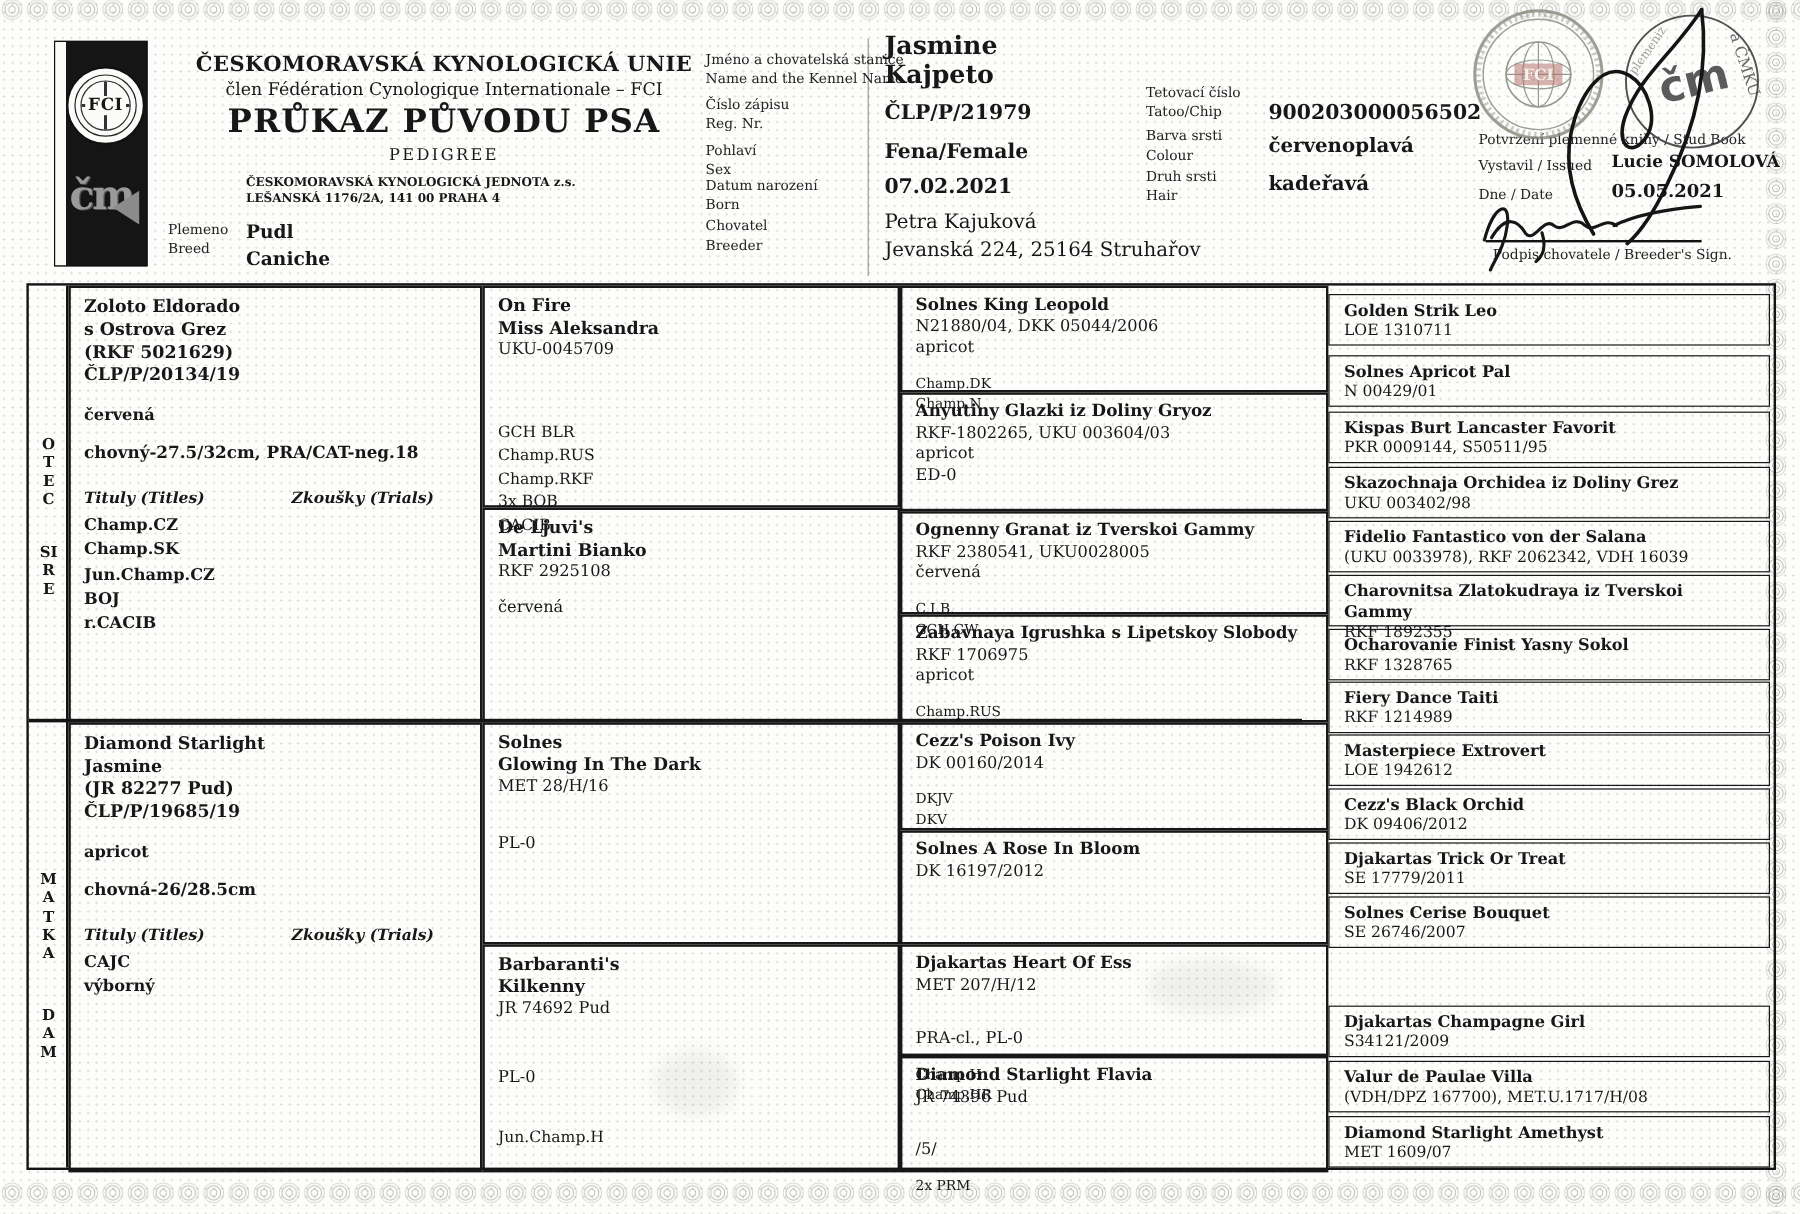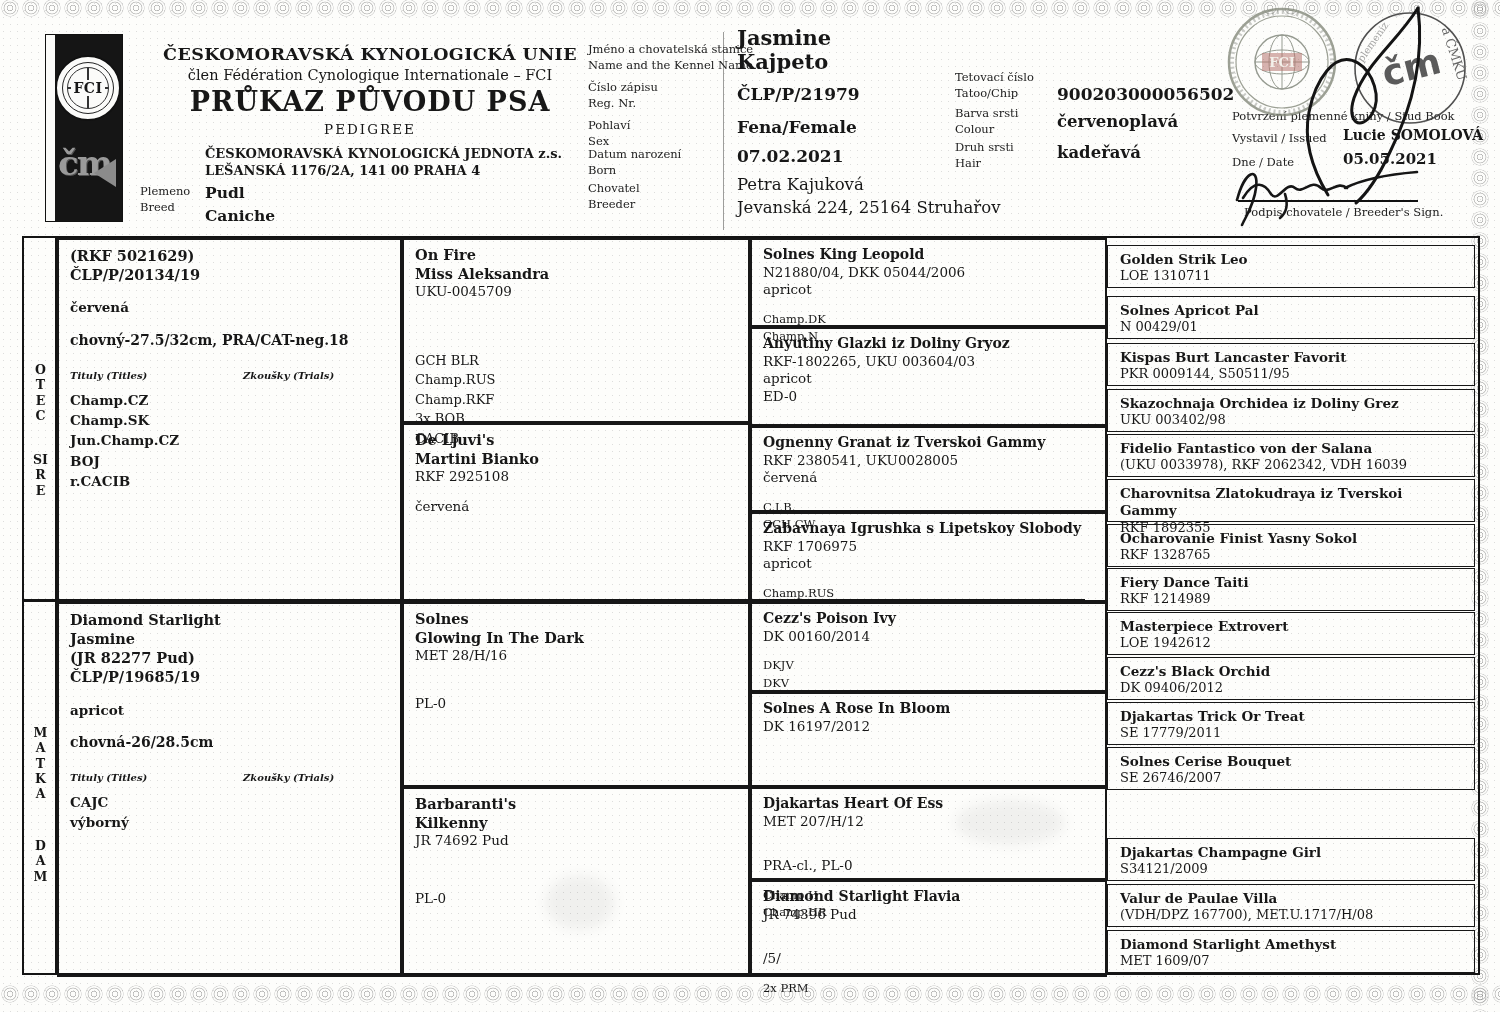--- a/index.html
+++ b/index.html
@@ -52,21 +52,21 @@
   .clr,.hl{font-size:13.5px;line-height:1.3;white-space:pre-line}
   .tt{font-size:11.5px;line-height:1.5;white-space:pre-line}
   .hl:not(:empty){margin-top:27px}
   .tt:not(:empty){margin-top:12px}
   .g3 .nm{font-size:14px}
   .g4 .nm{font-size:13.5px}
   .g4 .rg{font-size:13px}
   .g1 .nm,.g1 .rg{font-weight:bold;font-size:14.5px;line-height:1.32}
   .g1 .clr{margin-top:15px;font-weight:bold}
   .g1 .br{margin-top:15px;font-weight:bold;font-size:14px}
-  .g1 .hdrrow{margin-top:22px;position:relative;font-style:italic;font-weight:bold;font-size:10px;height:18px}
+  .g1 .hdrrow{margin-top:22px;position:relative;font-style:italic;font-weight:bold;font-size:13px;height:18px}
   .g1 .trials{position:absolute;left:173px;top:0}
   .g1 .tt{font-size:13.5px;font-weight:bold;margin-top:2px;line-height:1.5}
   .g2 .nm{font-size:14.5px}
   .g2 .clr:not(:empty){margin-top:12px}
   .c-onfire .tt{margin-top:50px;font-size:13px}
   .c-glow .hl{margin-top:30px}
   .c-glow .tt{margin-top:20px;font-size:13px}
   .c-barb .hl{margin-top:40px}
   .c-barb .tt{margin-top:32px;font-size:13px}
   .smudge{position:absolute;background:rgba(40,40,40,.06);border-radius:50%;filter:blur(6px)}
@@ -89,21 +89,21 @@
     <span id="fci-txt">FCI</span>
   </div>
   <div id="cmku-glyph">čm</div>
   <div id="cmku-tri"></div>
 </div>
 
 <div class="hdr-abs org-center" style="top:44px;font-size:17.5px;font-weight:bold;letter-spacing:.4px">ČESKOMORAVSKÁ KYNOLOGICKÁ UNIE</div>
 <div class="hdr-abs org-center" style="top:67px;font-size:14.5px">člen Fédération Cynologique Internationale – FCI</div>
 <div class="hdr-abs org-center" style="top:86px;font-size:27px;font-weight:bold;letter-spacing:1px">PRŮKAZ PŮVODU PSA</div>
 <div class="hdr-abs org-center" style="top:121px;font-size:13.5px;letter-spacing:2px">PEDIGREE</div>
-<div class="hdr-abs pre" style="left:205px;top:146px;font-size:13px;font-weight:bold;line-height:1.3">ČESKOMORAVSKÁ KYNOLOGICKÁ JEDNOTA z.s.
+<div class="hdr-abs pre" style="left:205px;top:146px;font-size:10px;font-weight:bold;line-height:1.3">ČESKOMORAVSKÁ KYNOLOGICKÁ JEDNOTA z.s.
 LEŠANSKÁ 1176/2A, 141 00 PRAHA 4</div>
 <div class="hdr-abs pre lbl" style="left:140px;top:184px">Plemeno
 Breed</div>
 <div class="hdr-abs pre" style="left:205px;top:181px;font-size:15.5px;font-weight:bold;line-height:1.5">Pudl
 Caniche</div>
 
 <div id="hdr-vline"></div>
 
 <div class="hdr-abs pre lbl" style="left:588px;top:42px">Jméno a chovatelská stanice
 Name and the Kennel Name</div>
@@ -187,20 +187,22 @@
 <div id="tree">
   <div class="vstrip">
     <div class="vlabel" style="top:124px">OTEC</div>
     <div class="vlabel" style="top:214px">SIRE</div>
     <div class="vlabel" style="top:487px">MATKA</div>
     <div class="vlabel" style="top:600px">DAM</div>
   </div>
   <div id="mid-divider"></div>
 
   <div class="cell g1" style="left:33px;top:0;width:345px;height:364px">
+    <div class="nm">Zoloto Eldorado
+s Ostrova Grez</div>
     <div class="rg">(RKF 5021629)
 ČLP/P/20134/19</div>
     <div class="clr">červená</div>
     <div class="br">chovný-27.5/32cm, PRA/CAT-neg.18</div>
     <div class="hdrrow">
       <span>Tituly (Titles)</span>
       <span class="trials">Zkoušky (Trials)</span>
     </div>
     <div class="tt">Champ.CZ
 Champ.SK
@@ -249,20 +251,21 @@
     <div class="rg">MET 28/H/16</div>
     <div class="clr"></div>
     <div class="hl">PL-0</div>
   </div>
   <div class="cell g2 c-barb" style="left:378px;top:549px;width:348px;height:190px">
     <div class="nm">Barbaranti's
 Kilkenny</div>
     <div class="rg">JR 74692 Pud</div>
     <div class="clr"></div>
     <div class="hl">PL-0</div>
+    <div class="tt">Jun.Champ.H</div>
   </div>
 
   <div class="cell g3" style="left:726px;top:0;width:357px;height:89px">
     <div class="nm">Solnes King Leopold</div>
     <div class="rg">N21880/04, DKK 05044/2006</div>
     <div class="clr">apricot</div>
     <div class="hl"></div>
     <div class="tt">Champ.DK
 Champ.N</div>
   </div>

